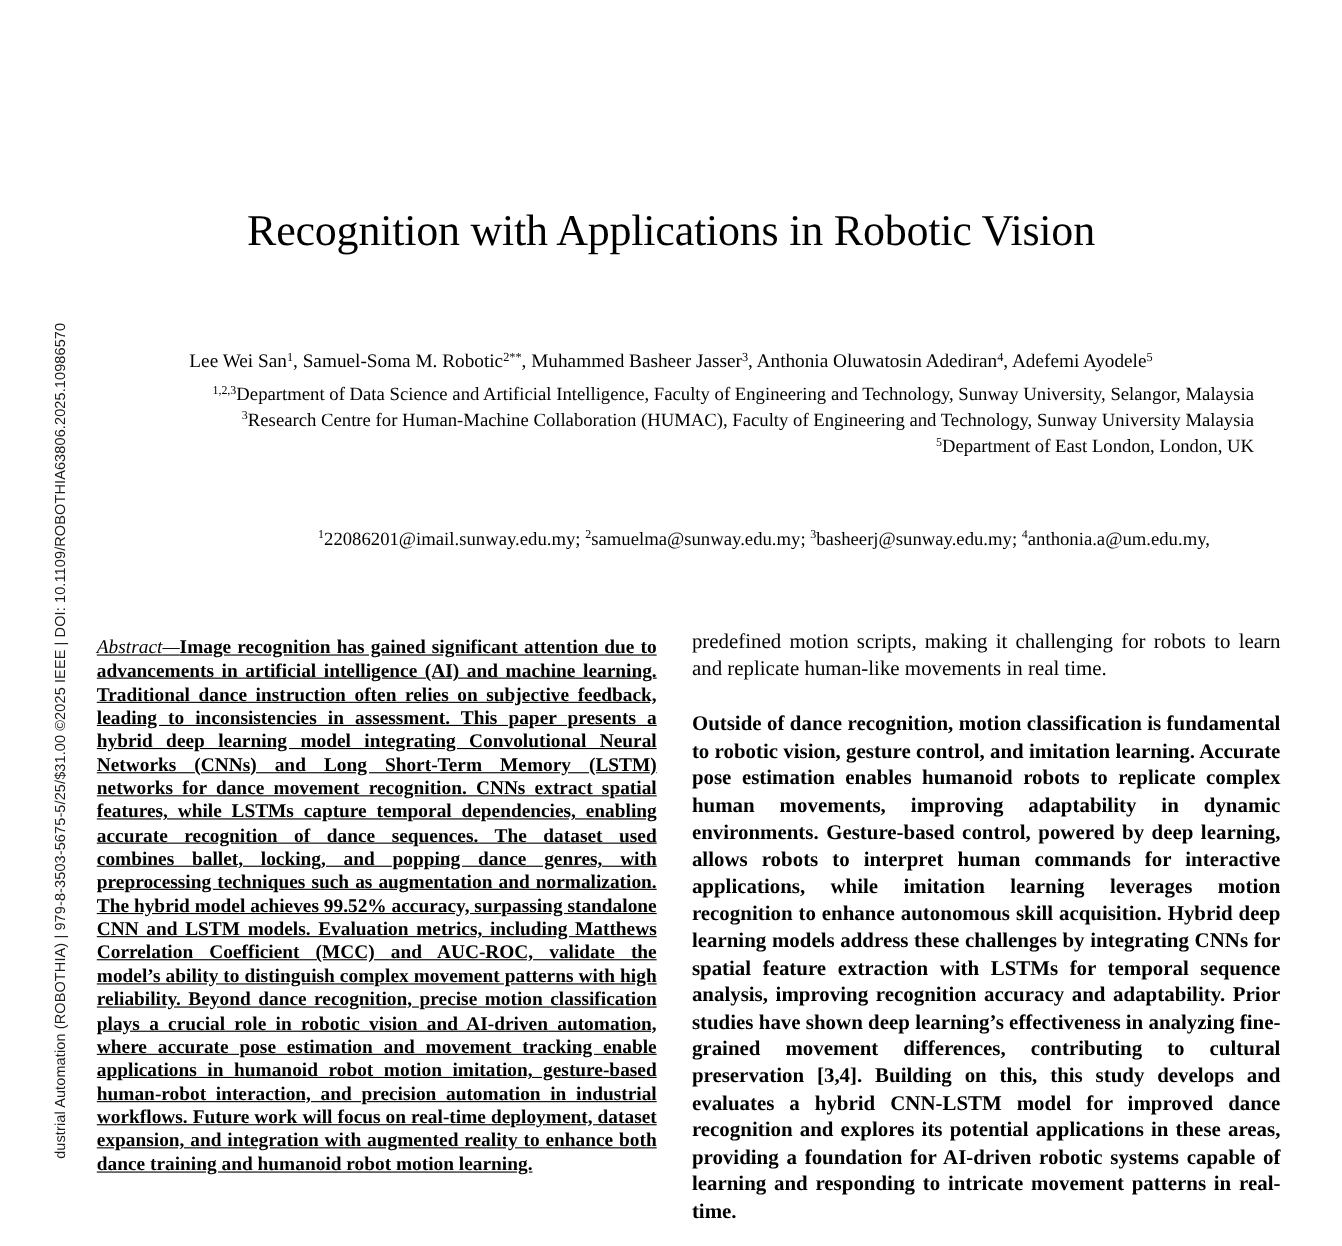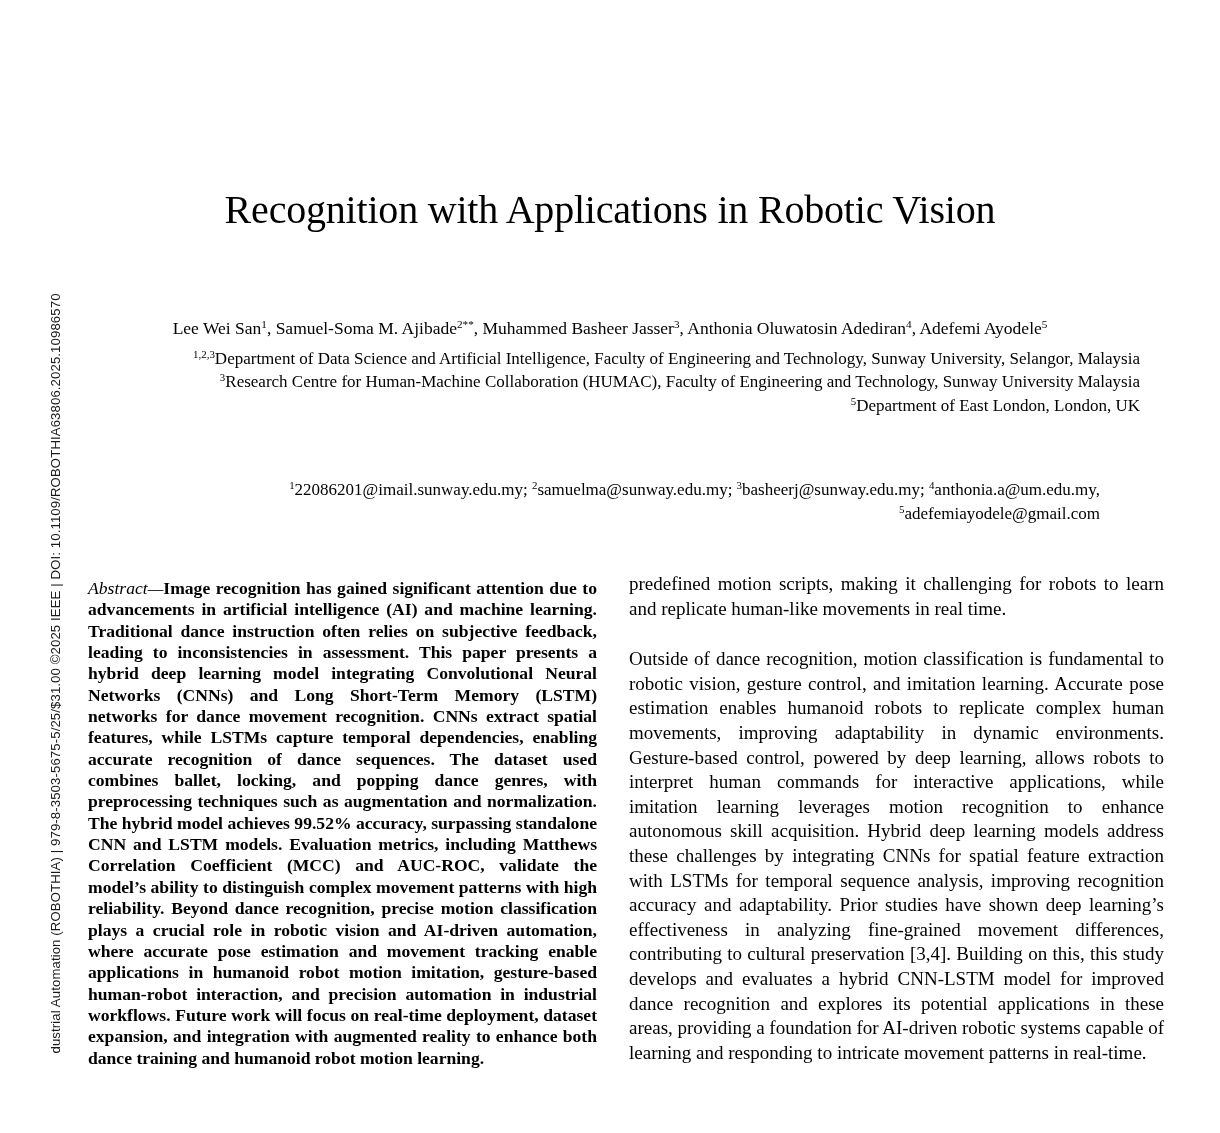--- a/index.html
+++ b/index.html
@@ -110,20 +110,21 @@
   }
 
   
   .col-left {
     position: absolute;
     left: 88px;
     top: 578px;
     width: 509px;
     text-align: justify;
     text-justify: inter-word;
+    text-decoration: underline;
   }
   .col-right {
     position: absolute;
     left: 629px;
     top: 572px;
     width: 535px;
     text-align: justify;
     text-justify: inter-word;
   }
   .abstract-para {
@@ -139,50 +140,50 @@
   }
   .body-para {
     margin: 0 0 26px 0;
     font-size: 19px;
     line-height: 24.6px;
     font-weight: 400;
     text-align: justify;
   }
   .body-para:last-child {
     margin-bottom: 12px;
+    font-weight: bold;
   }
 </style>
 </head>
 <body>
 
 <div class="page">
 
   <div class="sidebar-strip">
     <div class="sidebar-text">dustrial Automation (ROBOTHIA) | 979-8-3503-5675-5/25/$31.00 ©2025 IEEE  |  DOI: 10.1109/ROBOTHIA63806.2025.10986570</div>
   </div>
 
   <div class="title-block">
     <h1 class="paper-title">
       <br>
       <span>Recognition with Applications in Robotic Vision</span><br>
     </h1>
   </div>
 
   <div class="authors-block">
-    <div class="author-line" id="author-line"><span>Lee Wei San</span><sup>1</sup>, <span>Samuel-Soma M. Ajibade</span><sup>2**</sup>, <span>Muhammed Basheer Jasser</span><sup>3</sup>, <span>Anthonia Oluwatosin Adediran</span><sup>4</sup>, <span>Adefemi Ayodele</span><sup>5</sup></div>
+    <div class="author-line" id="author-line"><span>Lee Wei San</span><sup>1</sup>, <span>Samuel-Soma M. Robotic</span><sup>2**</sup>, <span>Muhammed Basheer Jasser</span><sup>3</sup>, <span>Anthonia Oluwatosin Adediran</span><sup>4</sup>, <span>Adefemi Ayodele</span><sup>5</sup></div>
     <div class="affil-list" id="affil-list">
         <div class="affil-line"><sup>1,2,3</sup><span>Department of Data Science and Artificial Intelligence, Faculty of Engineering and Technology, Sunway University, Selangor, Malaysia</span></div>
         <div class="affil-line"><sup>3</sup><span>Research Centre for Human-Machine Collaboration (HUMAC), Faculty of Engineering and Technology, Sunway University Malaysia</span></div>
         <div class="affil-line"><sup>5</sup><span>Department of East London, London, UK</span></div>
       </div>
   </div>
 
   <div class="email-block">
     <div class="email-line" id="email-line-1"><sup>1</sup><span>22086201@imail.sunway.edu.my; </span><sup>2</sup><span>samuelma@sunway.edu.my; </span><sup>3</sup><span>basheerj@sunway.edu.my; </span><sup>4</sup><span>anthonia.a@um.edu.my,</span></div>
-    <div class="email-line" id="email-line-2"><sup>5</sup><span>adefemiayodele@gmail.com</span></div>
   </div>
 
   <div class="col-left">
     <p class="abstract-para">
       <span class="abstract-label">Abstract</span><span class="abstract-label">—</span><span>Image recognition has gained significant attention due to advancements in artificial intelligence (AI) and machine learning. Traditional dance instruction often relies on subjective feedback, leading to inconsistencies in assessment. This paper presents a hybrid deep learning model integrating Convolutional Neural Networks (CNNs) and Long Short-Term Memory (LSTM) networks for dance movement recognition. CNNs extract spatial features, while LSTMs capture temporal dependencies, enabling accurate recognition of dance sequences. The dataset used combines ballet, locking, and popping dance genres, with preprocessing techniques such as augmentation and normalization. The hybrid model achieves 99.52% accuracy, surpassing standalone CNN and LSTM models. Evaluation metrics, including Matthews Correlation Coefficient (MCC) and AUC-ROC, validate the model’s ability to distinguish complex movement patterns with high reliability. Beyond dance recognition, precise motion classification plays a crucial role in robotic vision and AI-driven automation, where accurate pose estimation and movement tracking enable applications in humanoid robot motion imitation, gesture-based human-robot interaction, and precision automation in industrial workflows. Future work will focus on real-time deployment, dataset expansion, and integration with augmented reality to enhance both dance training and humanoid robot motion learning.</span>
     </p>
   </div>
 
   <div class="col-right" id="right-column">
       <p class="body-para">predefined motion scripts, making it challenging for robots to learn and replicate human-like movements in real time.</p>

